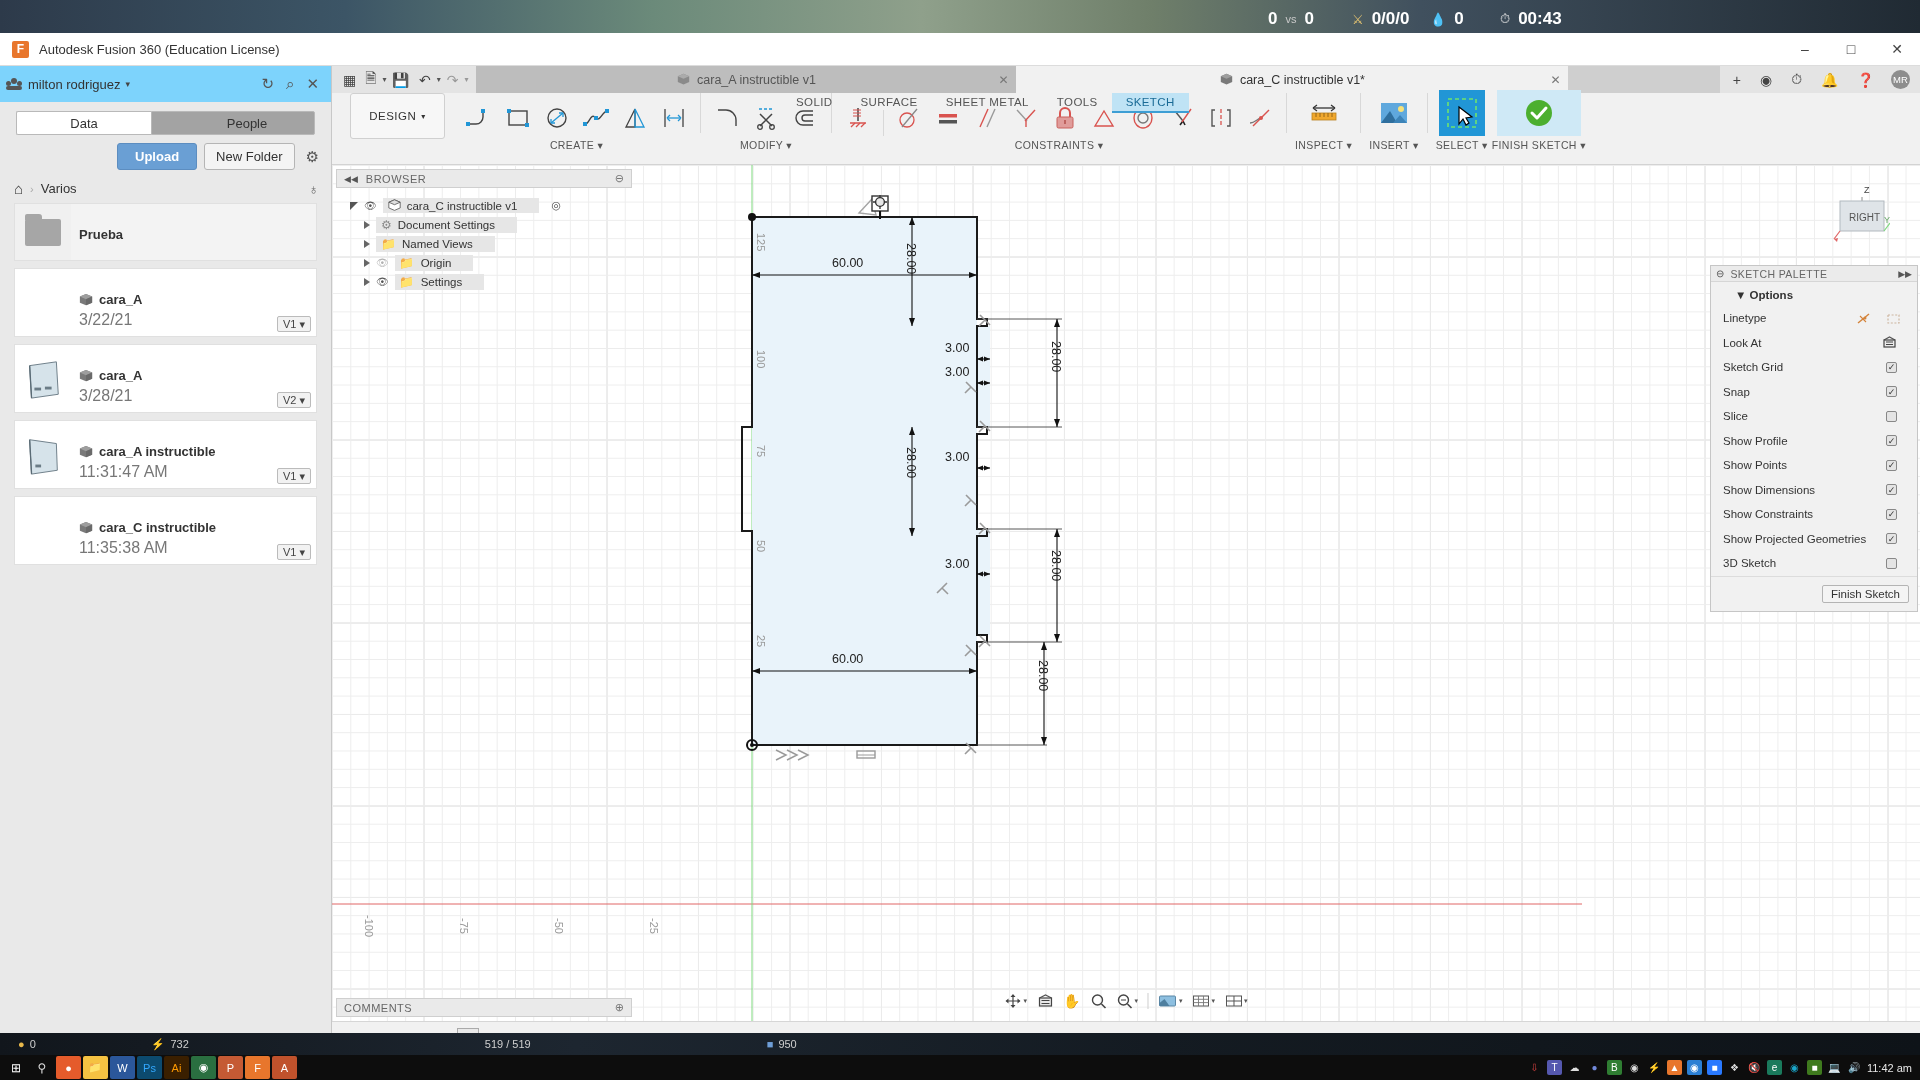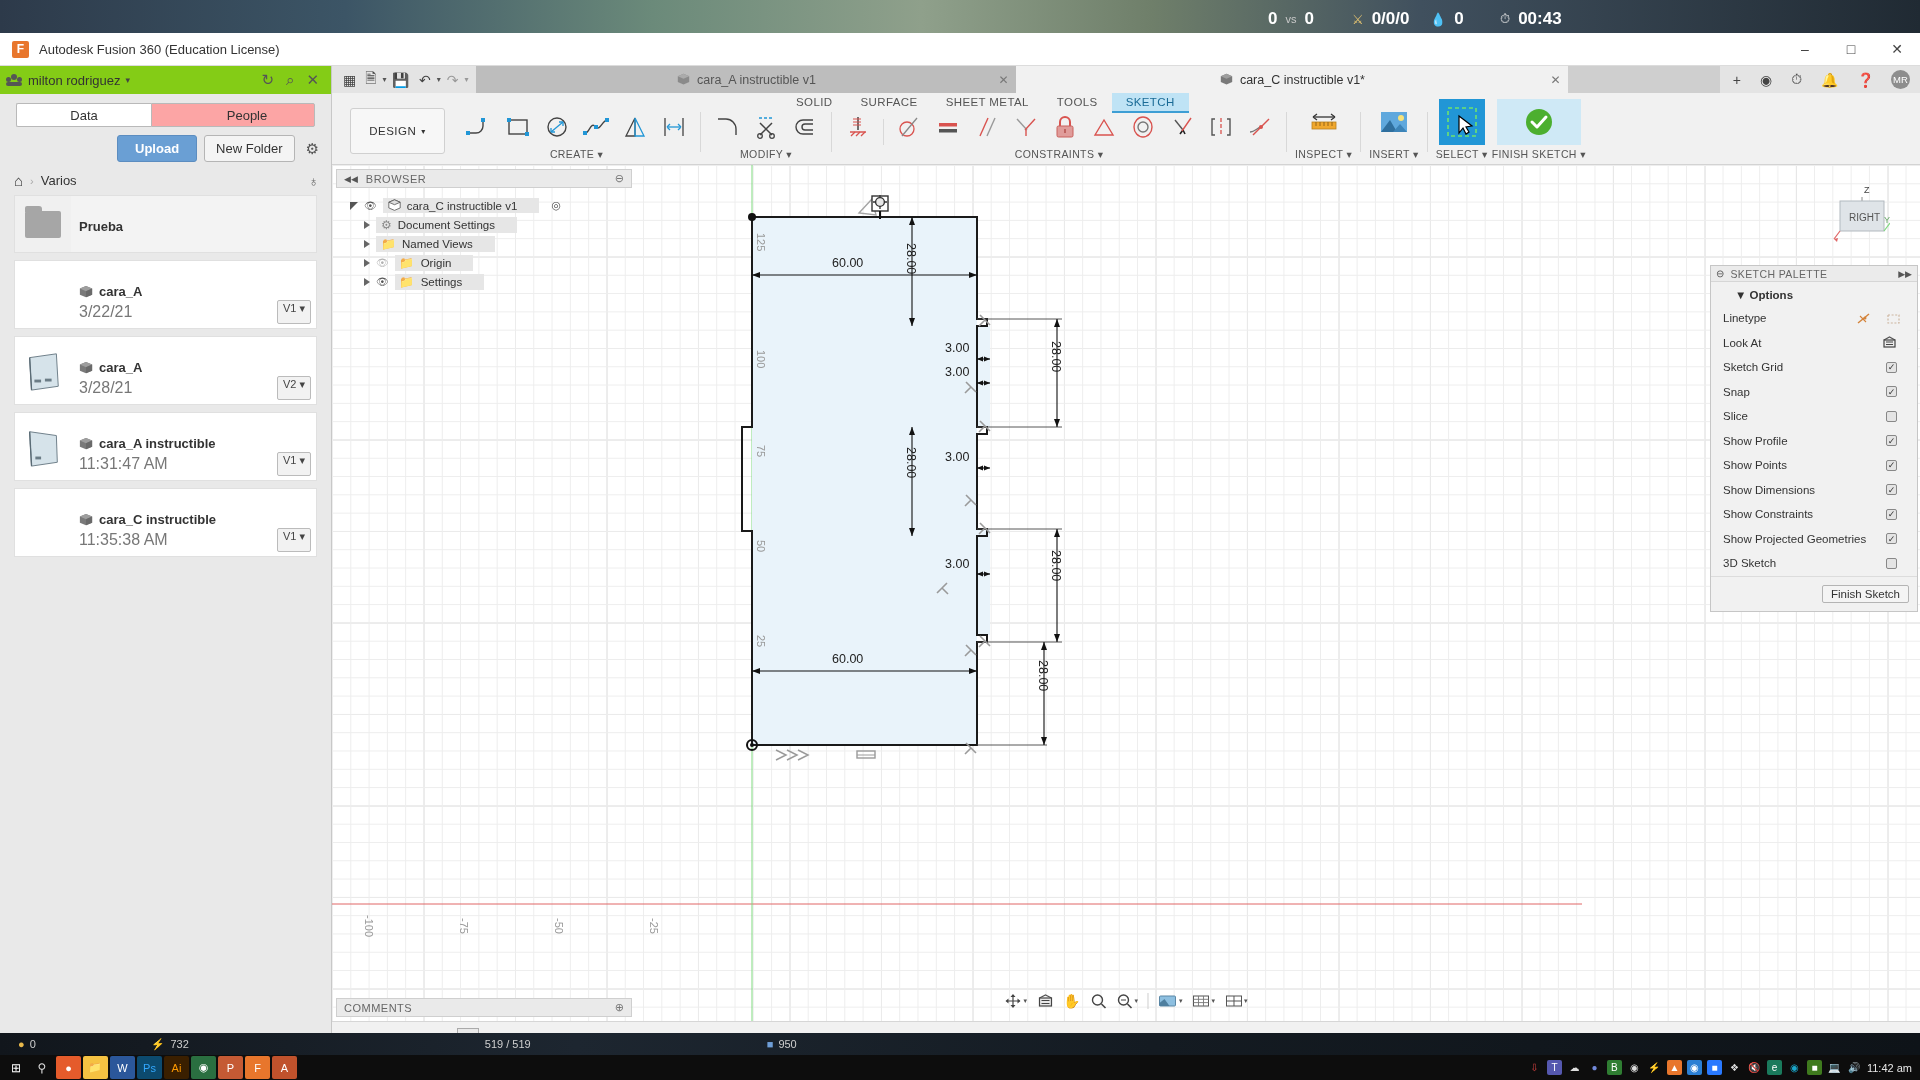--- a/index.html
+++ b/index.html
@@ -31,33 +31,33 @@
   .winbtns { margin-left:auto; display:flex; }
   .winbtn { width:46px; height:33px; display:flex; align-items:center;
     justify-content:center; font-size:14px; color:#444; }
 
   
   .wbody { display:flex; height:989px; }
 
   
   .datapanel { width:332px; background:#e9e9e9; border-right:1px solid #c8c8c8;
     display:flex; flex-direction:column; }
-  .dp-head { height:28px; display:flex; align-items:center; background:#84cc16;
+  .dp-head { height:36px; display:flex; align-items:center; background:#7dd3fc;
     padding:0 6px; }
   .dp-usericon { width:16px; height:14px; margin-right:6px; position:relative; }
   .dp-usericon i { position:absolute; background:#555; border-radius:50%; }
   .dp-user { font-size:13px; color:#333; }
   .dp-caret { margin-left:5px; font-size:9px; color:#444; }
   .dp-actions { margin-left:auto; display:flex; gap:12px; padding-right:6px; }
   .dp-act { font-size:15px; color:#555; cursor:pointer; }
   .tabs { display:flex; margin:9px 16px 0 16px; }
   .tab { flex:1; height:24px; display:flex; align-items:center; justify-content:center;
     font-size:13px; border:1px solid #b9b9b9; color:#333; background:#dcdcdc; }
   .tab.active { background:#fff; border-right:none; border-radius:2px 0 0 2px; }
-  .tab.inact { background:#fca5a5; border-radius:0 2px 2px 0;padding-left:28px; }
+  .tab.inact { background:#a3a3a3; border-radius:0 2px 2px 0;padding-left:28px; }
   .dp-btnrow { display:flex; align-items:center; gap:7px; justify-content:flex-end;
     padding:8px 12px 0 0; }
   .btn-upload { background:#6a9fd4; color:#fff; font-size:13px; font-weight:bold;
     padding:5px 17px; border-radius:3px; border:1px solid #5c8dc0; }
   .btn-newf { background:#f4f4f4; color:#333; font-size:13px; padding:5px 11px;
     border-radius:3px; border:1px solid #b5b5b5; }
   .gear-ic { font-size:15px; color:#555; margin-left:4px; }
   .breadcrumb { display:flex; align-items:center; gap:7px; padding:10px 0 6px 14px;
     font-size:13px; color:#333; }
   .bc-sep { color:#aaa; font-size:11px; }
@@ -73,21 +73,21 @@
   .folder-ic:before { content:""; position:absolute; top:-5px; left:0; width:17px;
     height:6px; background:#a6a6a6; border-radius:2px 3px 0 0; }
   .part-thumb { width:42px; height:46px; }
   .item-info { flex:1; padding:7px 8px; }
   .item-name { font-size:13px; color:#333; font-weight:bold; display:flex;
     align-items:center; gap:6px;margin-top:16px; }
   .cube-ic { display:inline-block; width:14px; height:14px; }
   .item-date { font-size:16px; color:#777; margin-top:4px; }
   .ver-badge { align-self:flex-end; margin:0 5px 4px 16px; font-size:11px; color:#444;
     border:1px solid #bbb; background:#f2f2f2; padding:1px 5px; border-radius:2px;
-    height:24px; line-height:13px; }
+    height:16px; line-height:13px; }
 
   
   .main { flex:1; display:flex; flex-direction:column; background:#f1f1f1;
     position:relative; }
   
   .doctabs { height:27px; display:flex; align-items:stretch; background:#cfcfcf; }
   .qa { display:flex; align-items:center; gap:3px; padding:0 8px; background:#e4e4e4; }
   .qa-ic { font-size:14px; color:#444; padding:0 3px; cursor:pointer; }
   .qa-car { font-size:8px; color:#555; }
   .dtab { display:flex; align-items:center; justify-content:center; gap:7px;
@@ -95,21 +95,21 @@
   .dtab.active { background:#f1f1f1; color:#333; }
   .dtab-x { position:absolute; right:8px; font-size:12px; color:#777; }
   .dtab-w1 { width:540px; }
   .dtab-w2 { width:552px; }
   .dtab-right { margin-left:auto; display:flex; align-items:center; gap:13px;
     padding:0 10px; background:#e4e4e4; }
   .avatar { width:19px; height:19px; border-radius:50%; background:#8d8d8d;
     color:#fff; font-size:9.5px; display:flex; align-items:center; justify-content:center; }
 
   
-  .ribbon { height:72px; background:#f1f1f1; display:flex; align-items:flex-end;
+  .ribbon { height:72px; background:#f1f1f1; display:flex; align-items:flex-start;
     border-bottom:1px solid #d3d3d3; position:relative; }
   .ribtabs { position:absolute; left:450px; top:0; display:flex; gap:0; height:20px; }
   .ribtab { font-size:11.5px; color:#555; padding:3px 14px 0 14px; letter-spacing:.4px; }
   .ribtab.active { background:#bfe3f5; color:#1a6b96; border-bottom:2px solid #3d9ed4;
     padding-bottom:2px; }
   .design-btn { width:95px; height:46px; margin:0 14px 10px 18px; border:1px solid #d0d0d0;
     background:#f7f7f7; border-radius:3px; display:flex; align-items:center;
     justify-content:center; font-size:11.5px; color:#333; letter-spacing:.5px; }
   .rgroup { display:flex; flex-direction:column; align-items:center; height:62px;
     justify-content:flex-end; padding:0 2px; }

